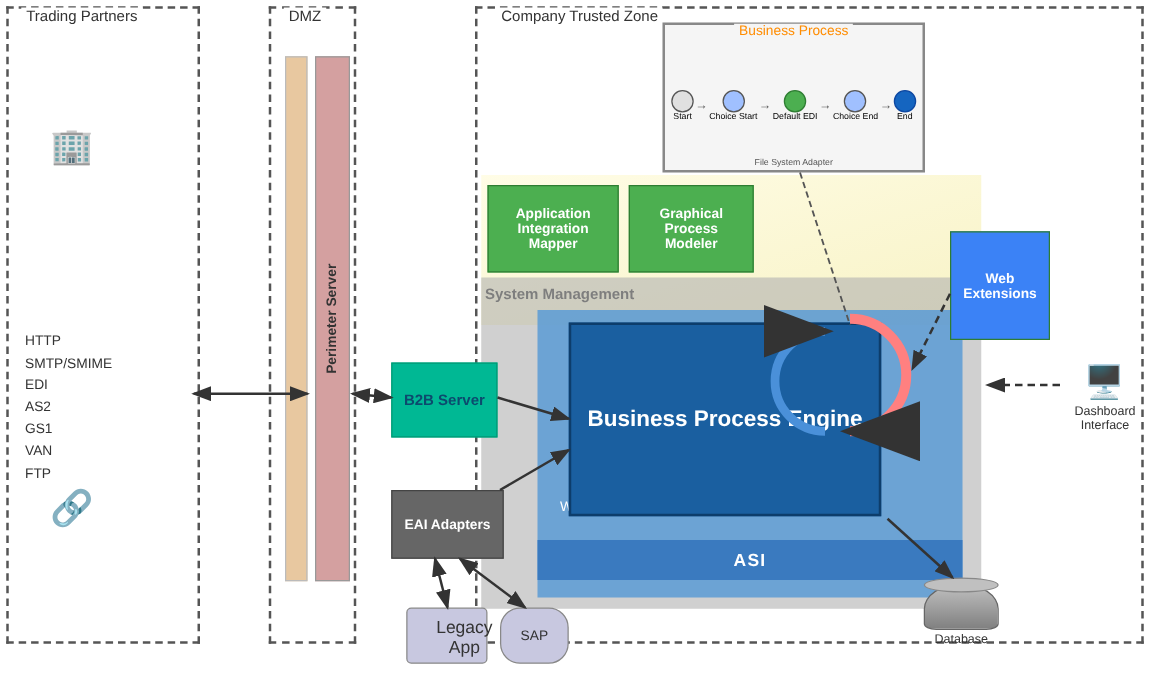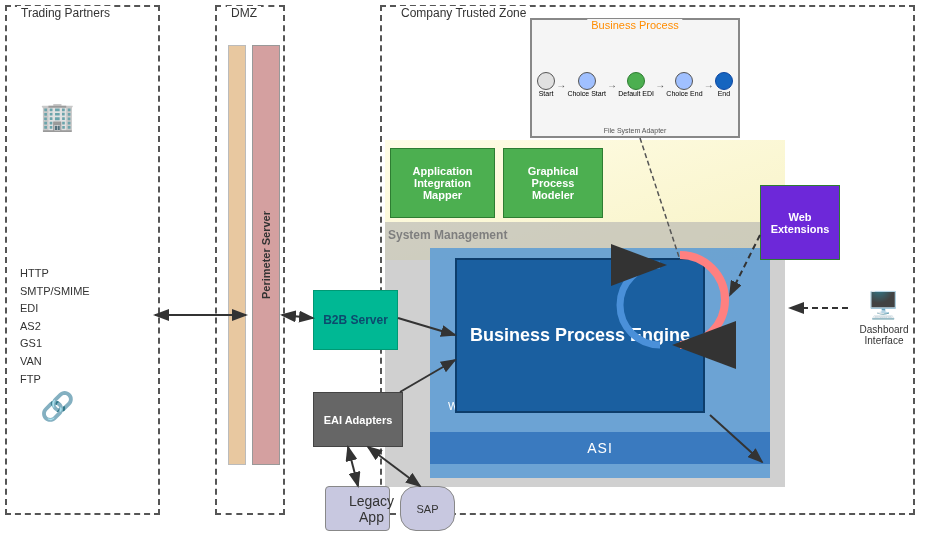--- a/index.html
+++ b/index.html
@@ -207,21 +207,21 @@
       position: absolute;
       left: 430px; top: 432px;
       width: 340px; height: 32px;
       background: #3a7abf;
       z-index: 5;
       display: flex; align-items: center; justify-content: center;
     }
     .asi-label {
       color: #fff;
       font-size: 14px;
-      font-weight: normal;
+      font-weight: bold;
       letter-spacing: 1px;
     }
 
     
     .web-container-label {
       position: absolute;
       left: 448px; top: 400px;
       font-size: 11px;
       color: #fff;
       z-index: 6;
@@ -272,22 +272,22 @@
       color: #fff;
       font-size: 11px;
       font-weight: bold;
       z-index: 6;
     }
 
     
     .web-ext-box {
       position: absolute;
       left: 760px; top: 185px;
-      width: 80px; height: 75px;
-      background: #6d28d9;
+      width: 80px; height: 87px;
+      background: #3b82f6;
       border: 1px solid #2e7d32;
       display: flex; align-items: center; justify-content: center;
       text-align: center;
       color: #fff;
       font-size: 11px;
       font-weight: bold;
       padding: 4px;
       z-index: 6;
     }
 
@@ -527,20 +527,25 @@
   <div class="web-ext-box">
     <span>Web Extensions</span>
   </div>
 
   <div class="dashboard-box">
     <div class="dashboard-monitor">🖥️</div>
     <div style="font-size:10px; color:#333; margin-top:3px;">Dashboard Interface</div>
   </div>
 
 
+  <div class="database-box">
+    <div class="db-top"></div>
+    <div class="db-cylinder"></div>
+    <div class="db-label">Database</div>
+  </div>
 
   <div class="legacy-box">
     <span>Legacy App</span>
   </div>
 
   <div class="sap-box">
     <span>SAP</span>
   </div>
 
   <svg class="arrows-overlay" xmlns="http://www.w3.org/2000/svg">

